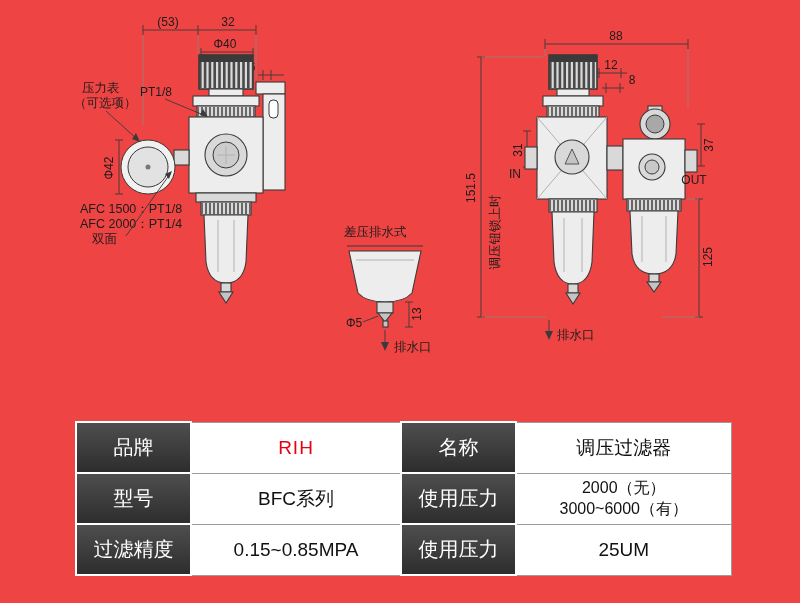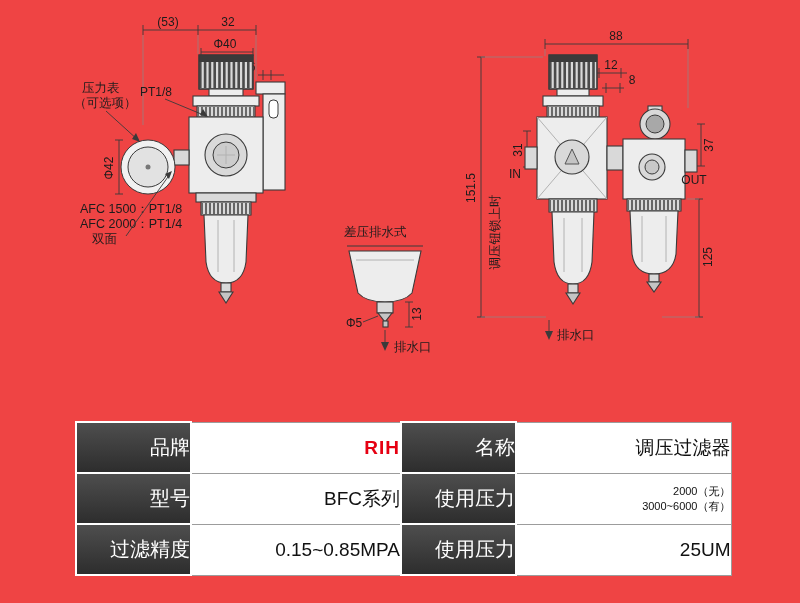--- a/index.html
+++ b/index.html
@@ -12,27 +12,27 @@
   .fillL{fill:#ededed;stroke:#3a3a3a;stroke-width:1.1;}
   .fillM{fill:#d9d9d9;stroke:#3a3a3a;stroke-width:1.1;}
   .fillD{fill:#c4c4c4;stroke:#3a3a3a;stroke-width:1.1;}
   .dark{fill:#3a3a3a;stroke:none;}
   .dimtxt{font-family:"Liberation Sans",sans-serif;font-size:12px;fill:#1c1c1c;}
   .lbltxt{font-family:"Liberation Sans",sans-serif;font-size:12.5px;fill:#1c1c1c;}
   .arrow{fill:#3a3a3a;stroke:none;}
   .inner{stroke:#b2b2b2;stroke-width:1;fill:none;}
 
   .spec{position:absolute;left:75px;top:421px;border-collapse:collapse;table-layout:fixed;}
-  .spec td{height:49px;text-align:right;vertical-align:middle;background:#ffffff;
+  .spec td{height:49px;text-align:center;vertical-align:middle;background:#ffffff;
            color:#111;font-size:19px;padding:0;}
   .spec td.lab{background:linear-gradient(180deg,#4e4e4e,#2d2d2d);color:#ffffff;
                border:2px solid #ffffff;font-size:20px;}
   .spec td.val{border:1px solid #9c9c9c;}
-  .brand{font-size:32px;font-weight:bold;letter-spacing:1px;margin-top:16px;}
-  .twoline div{font-size:11px;line-height:1.3;}
+  .brand{font-size:32px;font-weight:normal;letter-spacing:1px;margin-top:16px;}
+  .twoline div{font-size:16px;line-height:1.3;}
 </style>
 </head>
 <body>
 
 <div class="stage">
 
 <svg width="800" height="415" viewBox="0 0 800 415">
 
   <g>
     <g>

